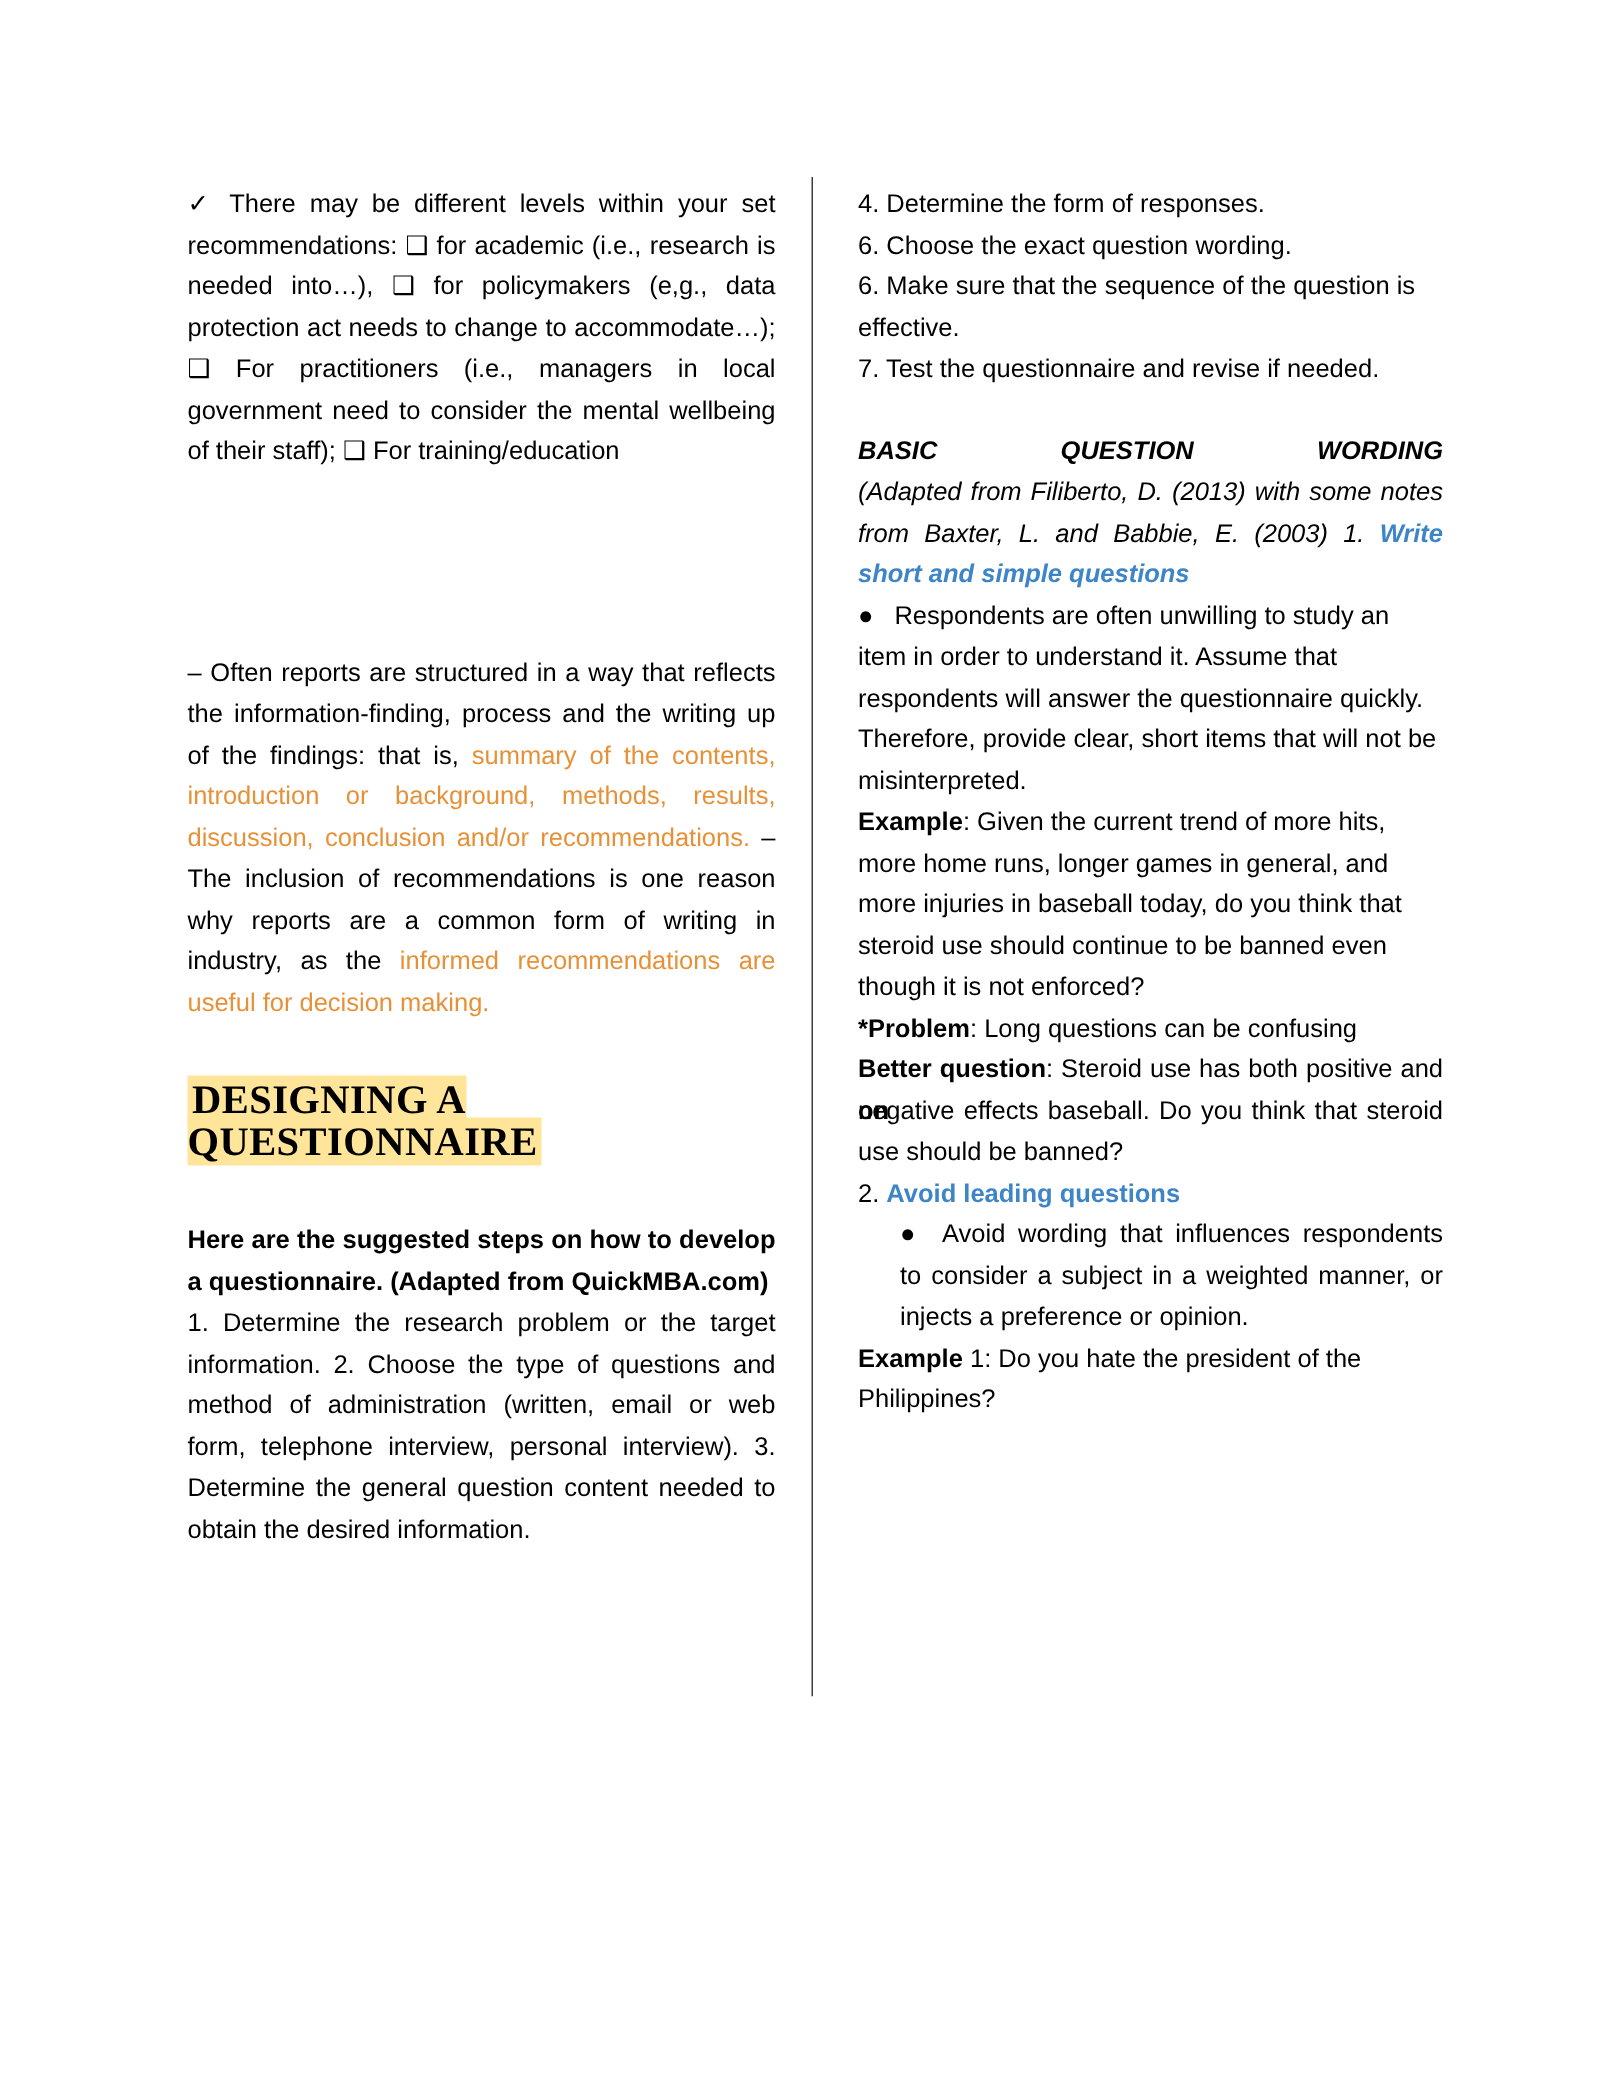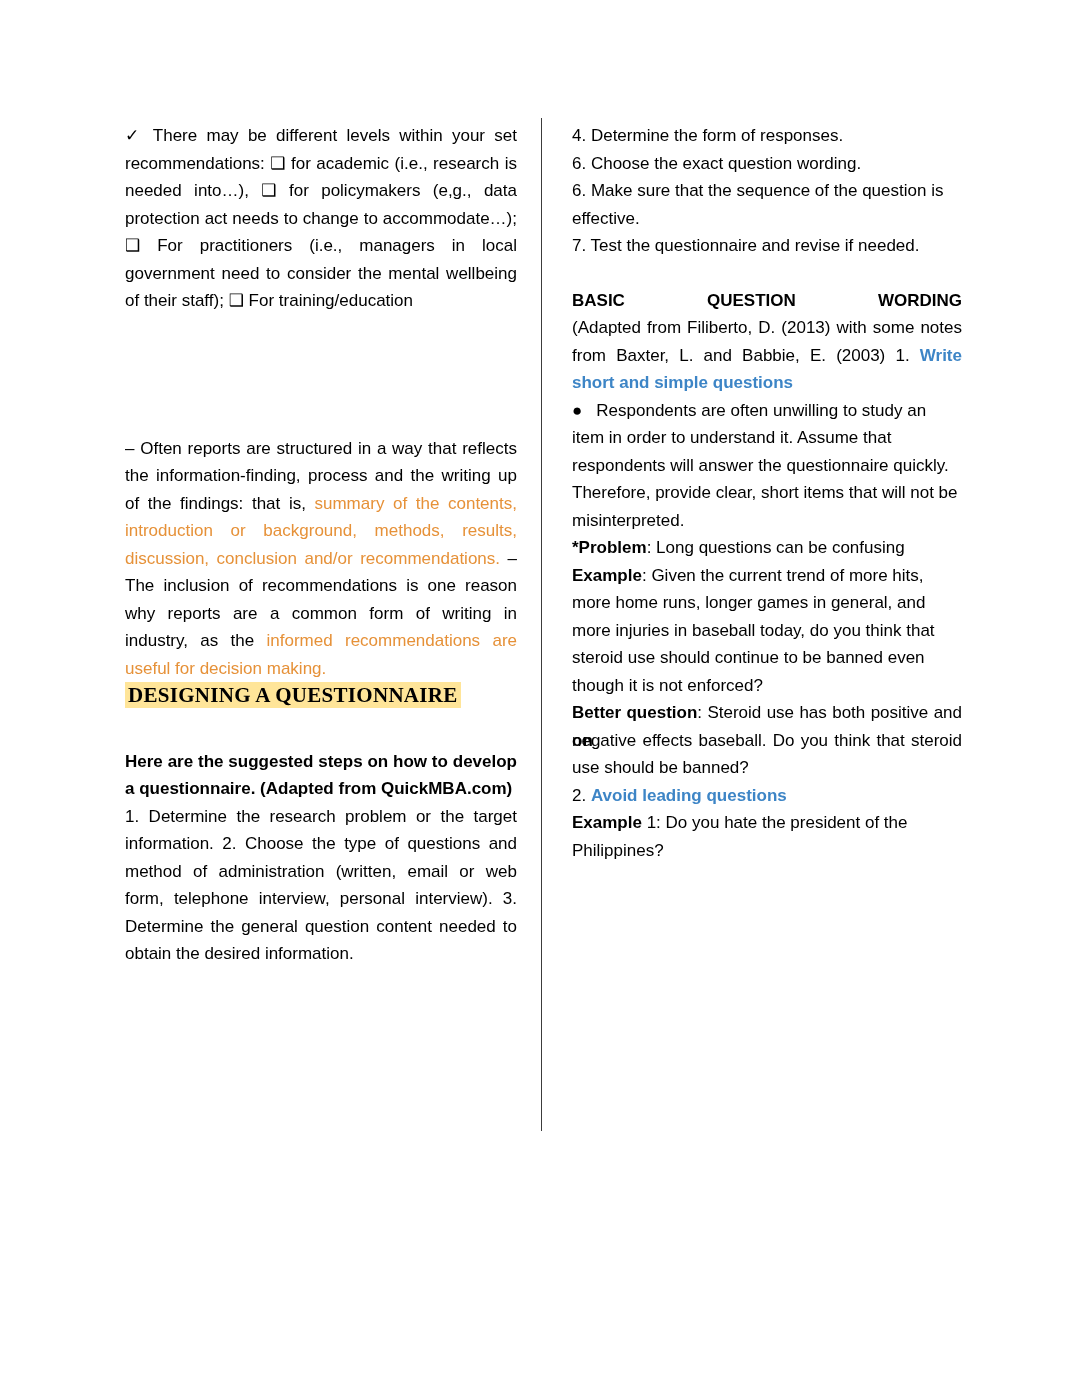--- a/index.html
+++ b/index.html
@@ -26,24 +26,25 @@
     width:1px; height:1137px;
     background:var(--divider, #3c3c3c);
   }
   p { margin:0; }
   .justify { text-align:justify; }
   .right-align { }
   .bold { font-weight:bold; }
   .orange { color:var(--orange, #E69138); }
   .blue { color:var(--blue, #3D85C6); }
   .gap-large { margin-top:120px; }
-  .gap-line { margin-top:27px; }
+  .gap-line { margin-top:27px;font-style:italic; }
   .heading {
+    margin-top:38px;
     font-family:"Liberation Serif", serif;
-    font-size:21px;
+    font-size:27px;
     font-weight:bold;
     letter-spacing:0.3px;
   }
   .heading .hl {
     background:var(--highlight, #FFE599);
     padding:1px 3px;
   }
   .intro { margin-top:38px; }
   .spread {
     display:block;
@@ -88,26 +89,27 @@
 
     <p>4. Determine the form of responses.</p>
     <p>6. Choose the exact question wording.</p>
     <p>6. Make sure that the sequence of the question is effective.</p>
     <p>7. Test the questionnaire and revise if needed.</p>
 
     <p class="justify gap-line"><span class="spread">BASIC QUESTION WORDING</span><span>(Adapted from Filiberto, D. (2013) with some notes from Baxter, L. and Babbie, E. (2003) 1. </span><span class="blue bold">Write short and simple questions</span></p>
 
     <p class="right-align"><span class="bullet">●</span><span>Respondents are often unwilling to study an item in order to understand it. Assume that respondents will answer the questionnaire quickly. Therefore, provide clear, short items that will not be misinterpreted.</span></p>
 
+    <p><span class="bold">Example</span><span>: Given the current trend of more hits, more home runs, longer games in general, and more injuries in baseball today, do you think that steroid use should continue to be banned even though it is not enforced?</span></p>
+
     <p><span class="bold">*Problem</span><span>: Long questions can be confusing</span></p>
-
-    <p><span class="bold">Example</span><span>: Given the current trend of more hits, more home runs, longer games in general, and more injuries in baseball today, do you think that steroid use should continue to be banned even though it is not enforced?</span></p>
 
     <p class="justify rel"><span class="bold">Better question</span><span>: Steroid use has both positive and negative effects baseball. Do you think that steroid use should be banned?</span><span class="overlap">on</span></p>
 
     <p><span>2. </span><span class="blue bold">Avoid leading questions</span></p>
 
+    <p class="hanging"><span class="bullet">●</span><span>Avoid wording that influences respondents to consider a subject in a weighted manner, or injects a preference or opinion.</span></p>
 
     <p><span class="bold">Example</span><span> 1: Do you hate the president of the Philippines?</span></p>
 
   </section>
 
 </div>
 
 </body></html>

